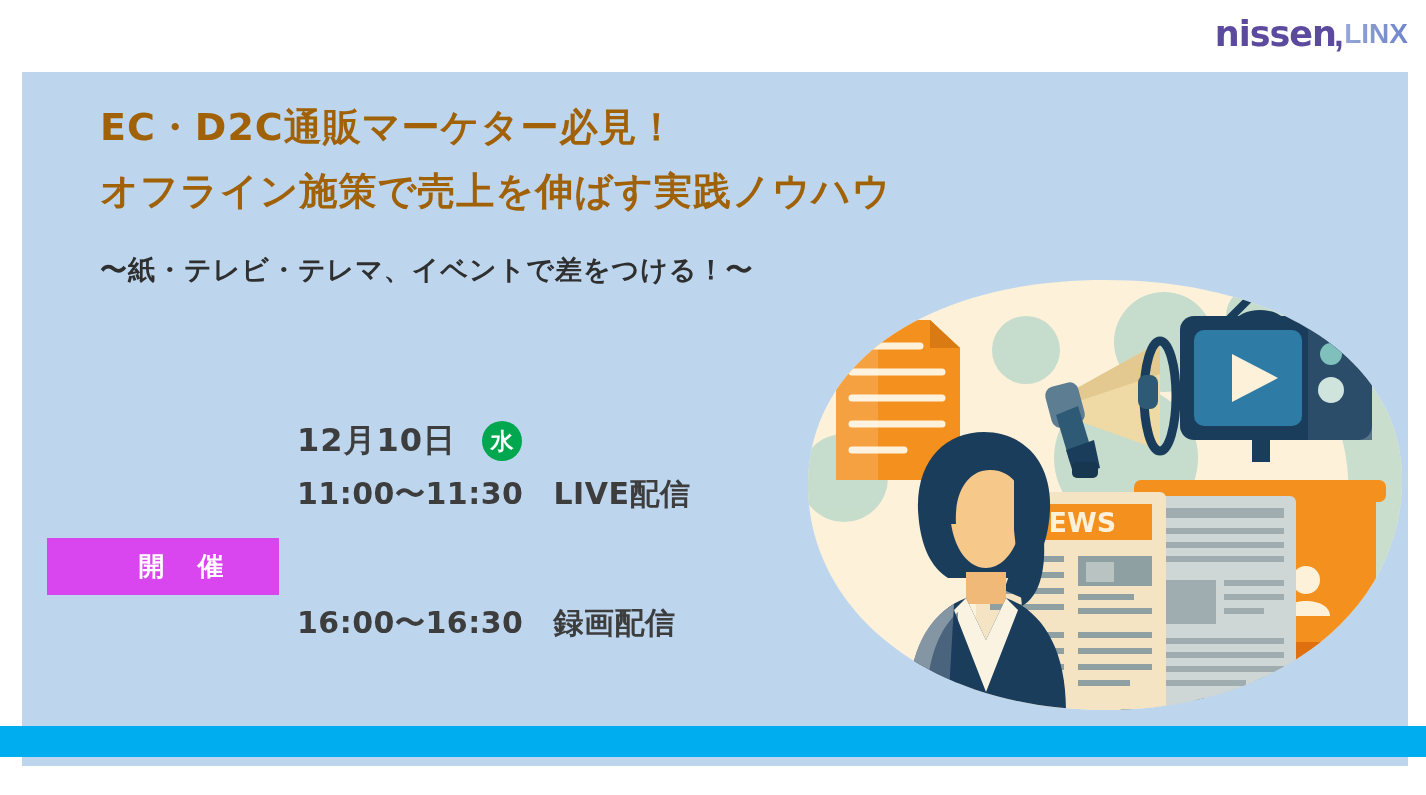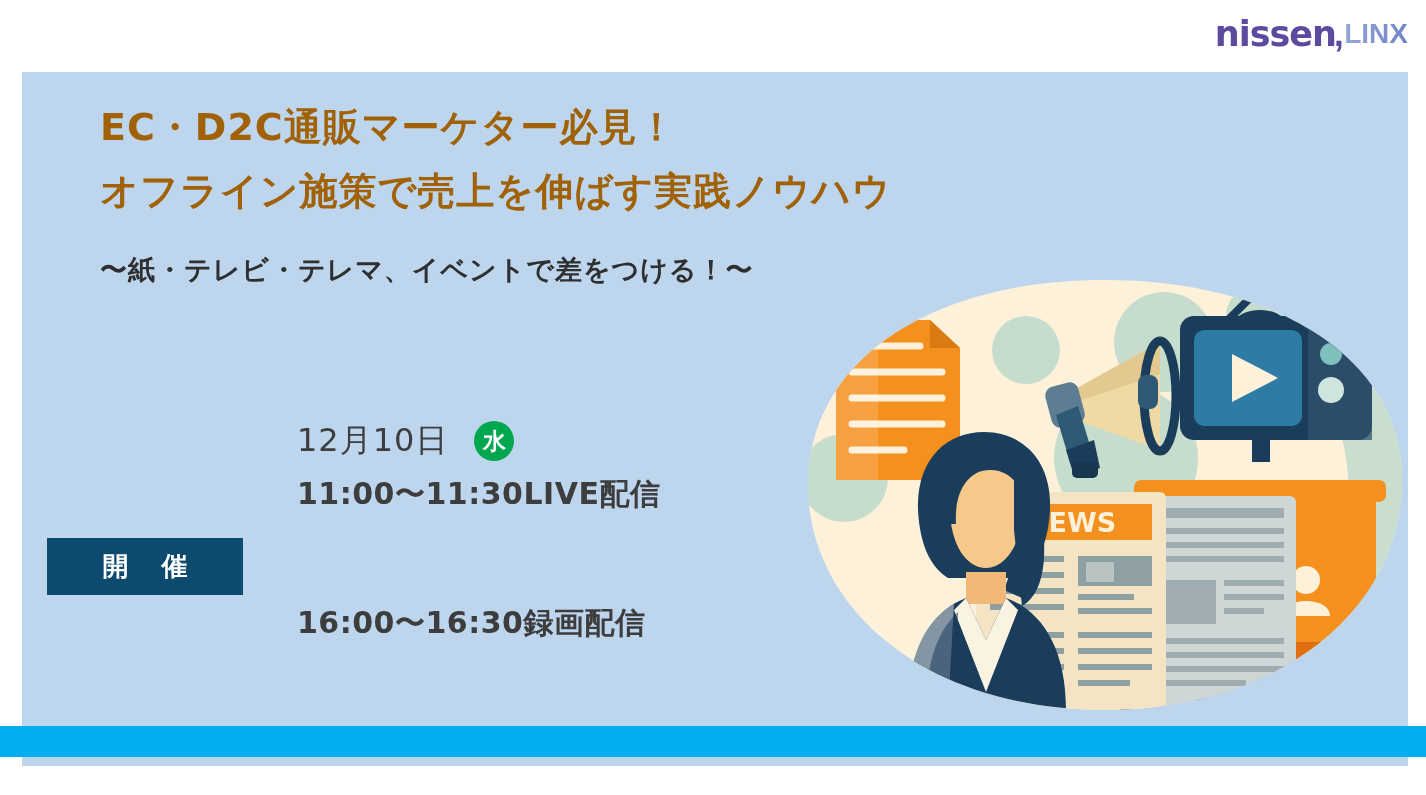--- a/index.html
+++ b/index.html
@@ -62,52 +62,52 @@
   #subtitle{
     position:absolute;left:100px;top:232px;
     font-size:27px;font-weight:700;color:#2f2f2f;
     letter-spacing:1px;white-space:nowrap;margin-top:20px;
   }
 
   
   #event-badge{
     position:absolute;left:47px;top:538px;
     width:196px;height:57px;
-    background:#0c4a6e;
-    display:flex;align-items:center;justify-content:center;
+    background:#d946ef;
+    display:flex;align-items:center;justify-content:center;padding-left:36px;
   }
   #event-badge span{
     color:#ffffff;font-size:26px;font-weight:700;
     letter-spacing:12px;text-indent:12px;
   }
 
   
   .sched{position:absolute;left:297px;}
   #sched-0{top:418px;}
   #sched-1{top:593px;}
   .sched .row-date{
     display:flex;align-items:center;height:46px;
   }
   .sched .date-text{
-    font-size:32px;font-weight:400;color:#3d3d3d;
+    font-size:32px;font-weight:700;color:#3d3d3d;
     letter-spacing:1px;white-space:nowrap;
   }
   .sched .dow-badge{
     margin-left:26px;
     width:40px;height:40px;border-radius:50%;
     background:#00a74f;
     display:flex;align-items:center;justify-content:center;
     color:#ffffff;font-size:23px;font-weight:700;line-height:1;
   }
   .sched .row-time{
     margin-top:10px;
     font-size:30px;font-weight:700;color:#3d3d3d;
     letter-spacing:0.5px;white-space:nowrap;
   }
-  .sched .row-time .mode{}
+  .sched .row-time .mode{margin-left:30px;}
 
   
   #illustration{
     position:absolute;left:808px;top:280px;
     width:594px;height:430px;
     overflow:hidden;
   }
   #illustration svg{display:block;}
 </style>
 </head>

